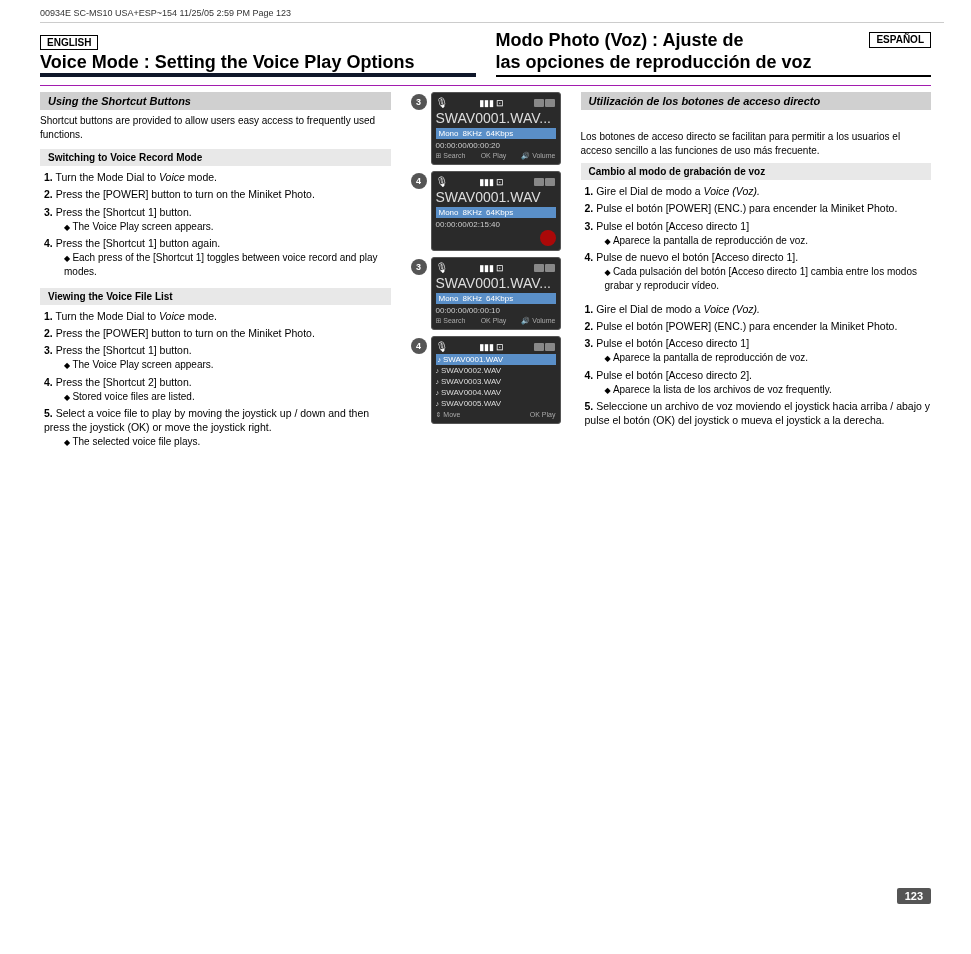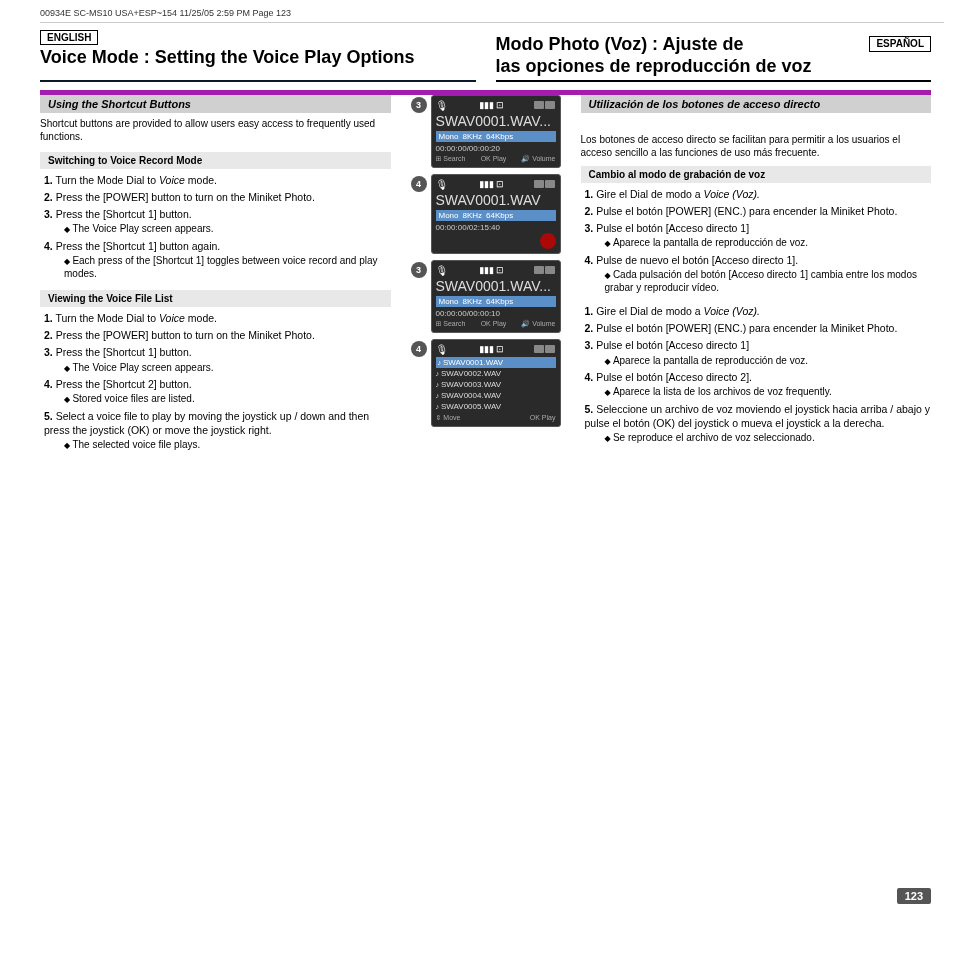--- a/index.html
+++ b/index.html
@@ -57,22 +57,22 @@
       padding: 1px 6px;
       font-size: 10px;
       font-weight: bold;
       margin-bottom: 2px;
     }
 
     .main-title-en {
       font-size: 18px;
       font-weight: bold;
       line-height: 1.2;
-      border-bottom: 2px solid #0f172a;
-      padding-bottom: 11px;
+      border-bottom: 4px solid #0f172a;
+      padding-bottom: 0;
     }
 
     .main-title-es {
       font-size: 18px;
       font-weight: bold;
       line-height: 1.2;
       border-bottom: 2px solid #000;
       padding-bottom: 2px;
       display: flex;
       justify-content: space-between;
@@ -279,21 +279,22 @@
       font-size: 11px;
       font-weight: bold;
       border-radius: 2px;
     }
 
     .italic-voice {
       font-style: italic;
     }
 
     .top-border-section {
-      border-top: 5px solid #a21caf;
+      border-top: 1px solid #a21caf;
+      padding-top: 6px;
       margin-top: 2px;
     }
 
     .viewing-section {
       margin-top: 10px;
     }
 
     .icon-rect {
       width: 10px;
       height: 8px;
@@ -543,23 +544,20 @@
             <ul class="sub-bullet">
               <li>Aparece la pantalla de reproducción de voz.</li>
             </ul>
           </li>
           <li><span class="step-num">4.</span> Pulse el botón [Acceso directo 2].
             <ul class="sub-bullet">
               <li>Aparece la lista de los archivos de voz frequently.</li>
             </ul>
           </li>
           <li><span class="step-num">5.</span> Seleccione un archivo de voz moviendo el joystick hacia arriba / abajo y pulse el botón (OK) del joystick o mueva el joystick a la derecha.
-            <ul class="sub-bullet">
-              <li>Se reproduce el archivo de voz seleccionado.</li>
-            </ul>
           </li>
         </ol>
       </div>
 
     </div>
 
   </div>
 
   <div class="page-number-badge">123</div>
 

